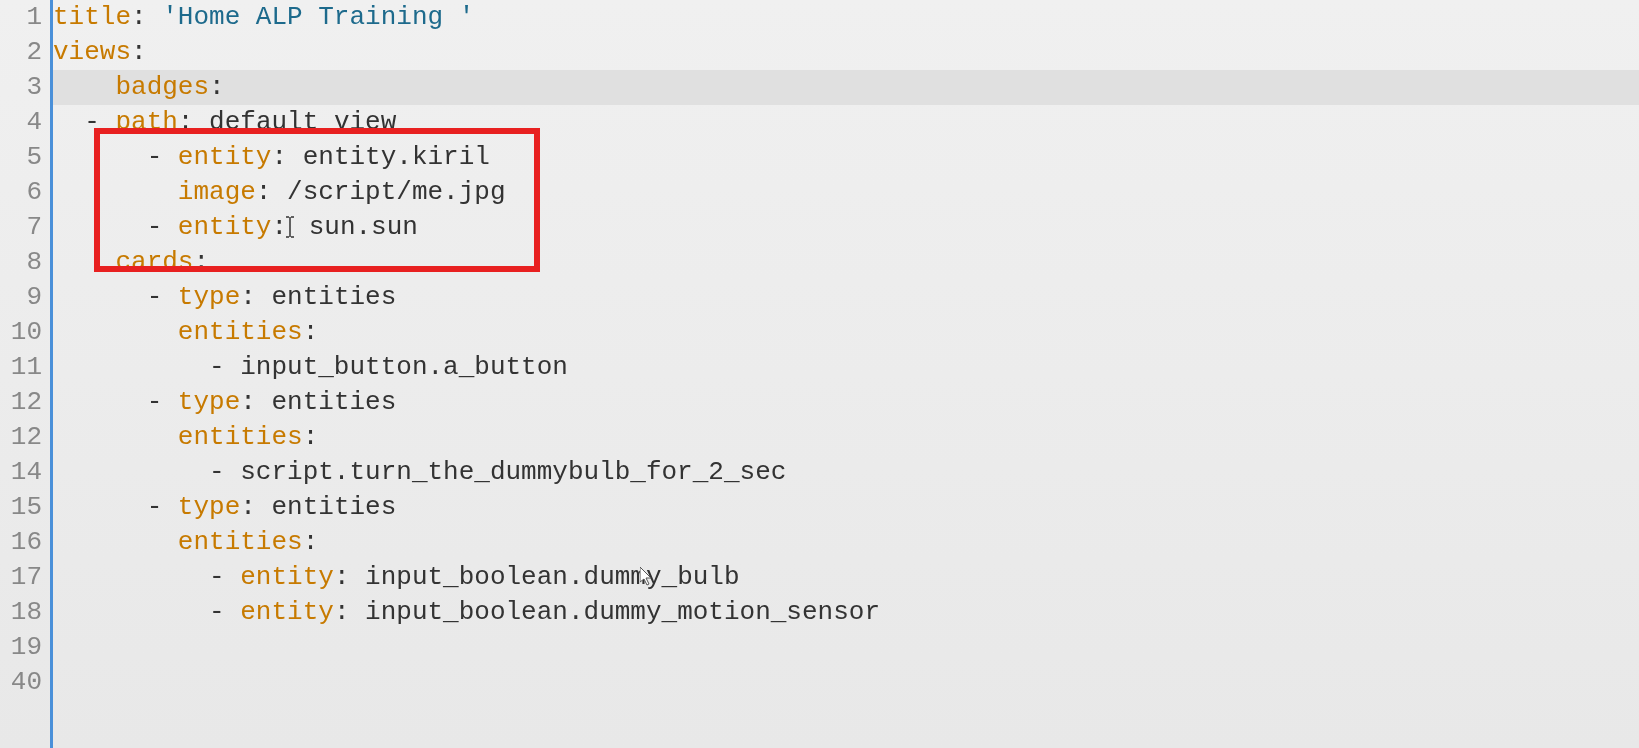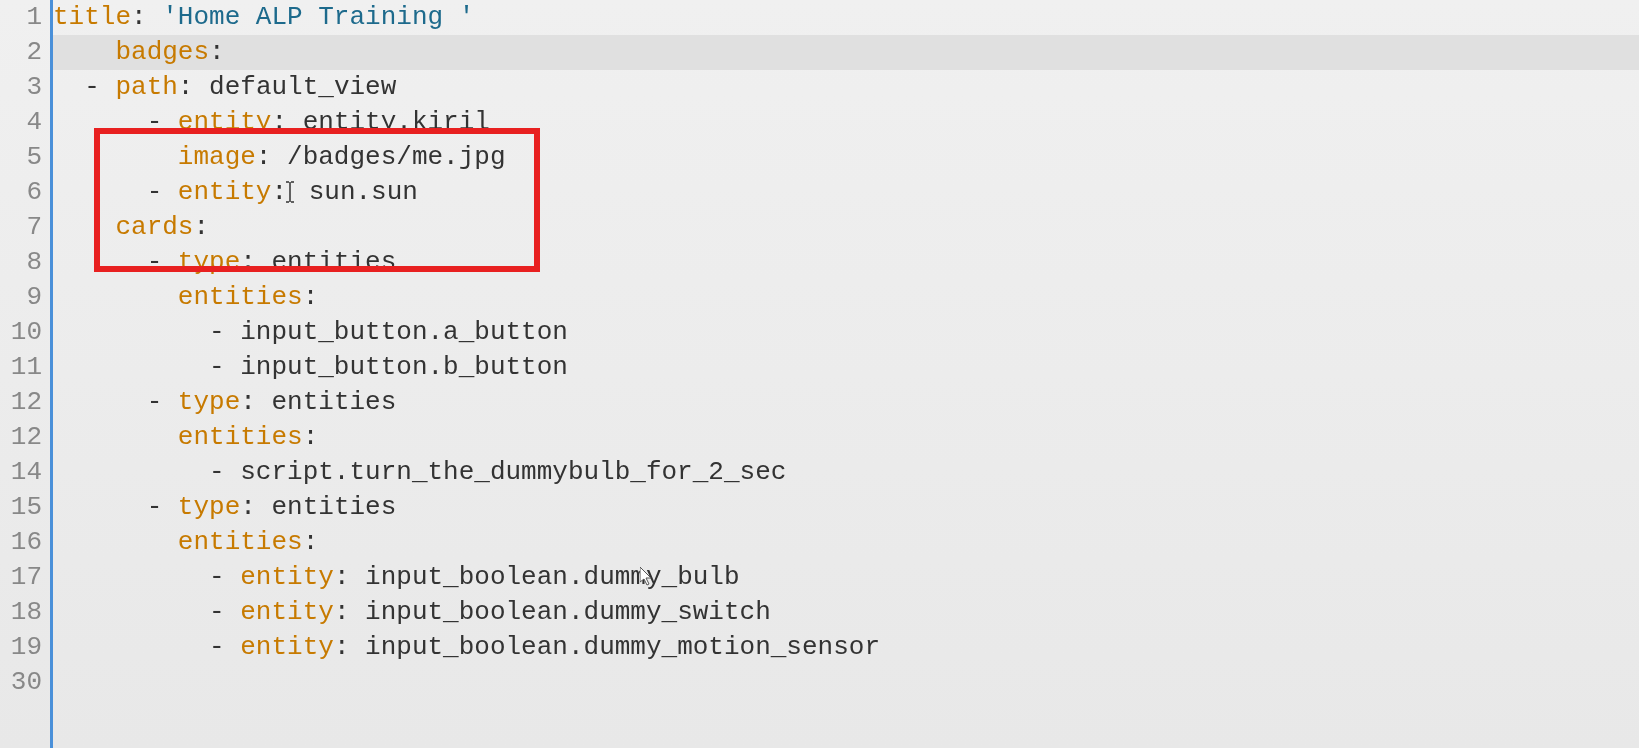--- a/index.html
+++ b/index.html
@@ -99,45 +99,44 @@
       <div class="gutter-line">10</div>
       <div class="gutter-line">11</div>
       <div class="gutter-line">12</div>
       <div class="gutter-line">12</div>
       <div class="gutter-line">14</div>
       <div class="gutter-line">15</div>
       <div class="gutter-line">16</div>
       <div class="gutter-line">17</div>
       <div class="gutter-line">18</div>
       <div class="gutter-line">19</div>
-      <div class="gutter-line">30</div>
+      <div class="gutter-line">40</div>
     </div>
   <div class="divider"></div>
   <div class="code-area">
     <div class="highlight-box" style="top: 128px; left: 41px; width: 446px; height: 144px;"></div>
   <div class="code-line"><span></span><span class="tok-key">title</span><span class="tok-punct">: </span><span class="tok-str">'Home ALP Training '</span></div>
+      <div class="code-line"><span></span><span class="tok-key">views</span><span class="tok-punct">:</span></div>
       <div class="code-line current"><span>    </span><span class="tok-key">badges</span><span class="tok-punct">:</span></div>
       <div class="code-line"><span>  </span><span class="tok-punct">- </span><span class="tok-key">path</span><span class="tok-punct">: </span><span class="tok-plain">default_view</span></div>
       <div class="code-line"><span>      </span><span class="tok-punct">- </span><span class="tok-key">entity</span><span class="tok-punct">: </span><span class="tok-plain">entity.kiril</span></div>
-      <div class="code-line"><span>        </span><span class="tok-key">image</span><span class="tok-punct">: </span><span class="tok-plain">/badges/me.jpg</span></div>
+      <div class="code-line"><span>        </span><span class="tok-key">image</span><span class="tok-punct">: </span><span class="tok-plain">/script/me.jpg</span></div>
       <div class="code-line"><span>      </span><span class="tok-punct">- </span><span class="tok-key">entity</span><span class="tok-punct">:</span><span><svg width="10" height="22" viewBox="0 0 10 22" style="vertical-align:middle;margin:0 -2px;">
             <path d="M1 1 L4 1 M6 1 L9 1 M5 1 L5 21 M1 21 L4 21 M6 21 L9 21" stroke="#333" stroke-width="1.5" fill="none"></path>
           </svg></span><span class="tok-punct"> </span><span class="tok-plain">sun.sun</span></div>
       <div class="code-line"><span>    </span><span class="tok-key">cards</span><span class="tok-punct">:</span></div>
       <div class="code-line"><span>      </span><span class="tok-punct">- </span><span class="tok-key">type</span><span class="tok-punct">: </span><span class="tok-plain">entities</span></div>
       <div class="code-line"><span>        </span><span class="tok-key">entities</span><span class="tok-punct">:</span></div>
       <div class="code-line"><span>          </span><span class="tok-punct">- </span><span class="tok-plain">input_button.a_button</span></div>
-      <div class="code-line"><span>          </span><span class="tok-punct">- </span><span class="tok-plain">input_button.b_button</span></div>
       <div class="code-line"><span>      </span><span class="tok-punct">- </span><span class="tok-key">type</span><span class="tok-punct">: </span><span class="tok-plain">entities</span></div>
       <div class="code-line"><span>        </span><span class="tok-key">entities</span><span class="tok-punct">:</span></div>
       <div class="code-line"><span>          </span><span class="tok-punct">- </span><span class="tok-plain">script.turn_the_dummybulb_for_2_sec</span></div>
       <div class="code-line"><span>      </span><span class="tok-punct">- </span><span class="tok-key">type</span><span class="tok-punct">: </span><span class="tok-plain">entities</span></div>
       <div class="code-line"><span>        </span><span class="tok-key">entities</span><span class="tok-punct">:</span></div>
       <div class="code-line"><span>          </span><span class="tok-punct">- </span><span class="tok-key">entity</span><span class="tok-punct">: </span><span class="tok-plain">input_boolean.dummy_bulb</span></div>
-      <div class="code-line"><span>          </span><span class="tok-punct">- </span><span class="tok-key">entity</span><span class="tok-punct">: </span><span class="tok-plain">input_boolean.dummy_switch</span></div>
       <div class="code-line"><span>          </span><span class="tok-punct">- </span><span class="tok-key">entity</span><span class="tok-punct">: </span><span class="tok-plain">input_boolean.dummy_motion_sensor</span></div>
     </div>
 </div>
 
 <div class="mouse-cursor" style="left: 640px; top: 565px;">
   <svg viewBox="0 0 14 20" width="14" height="20">
     <path d="M0 0 L0 15 L4 12 L7 18 L9 17 L6 11 L11 11 Z" fill="#ffffff" stroke="#555" stroke-width="1"></path>
   </svg>
 </div>
 

